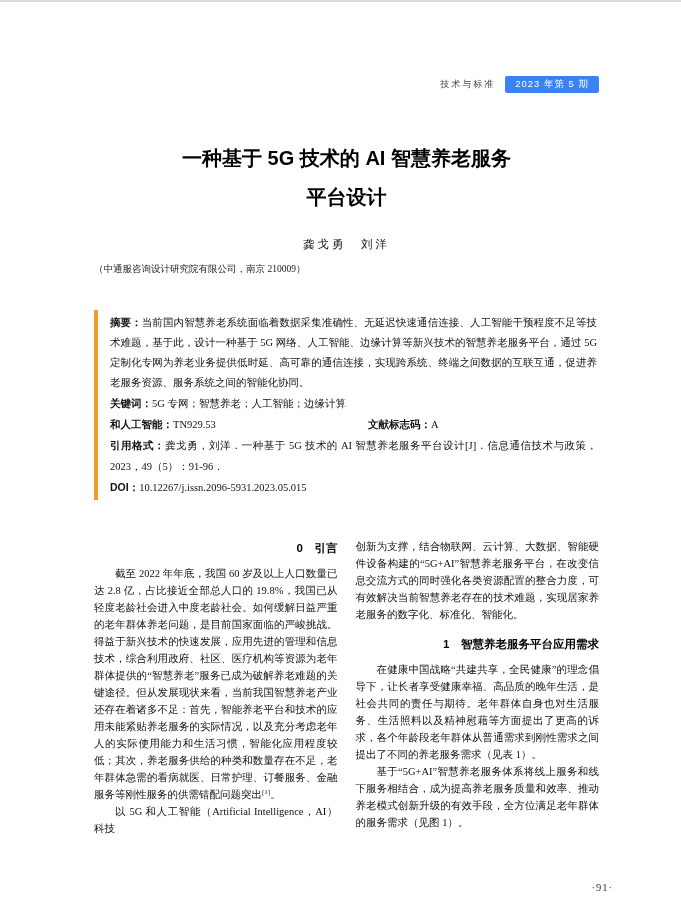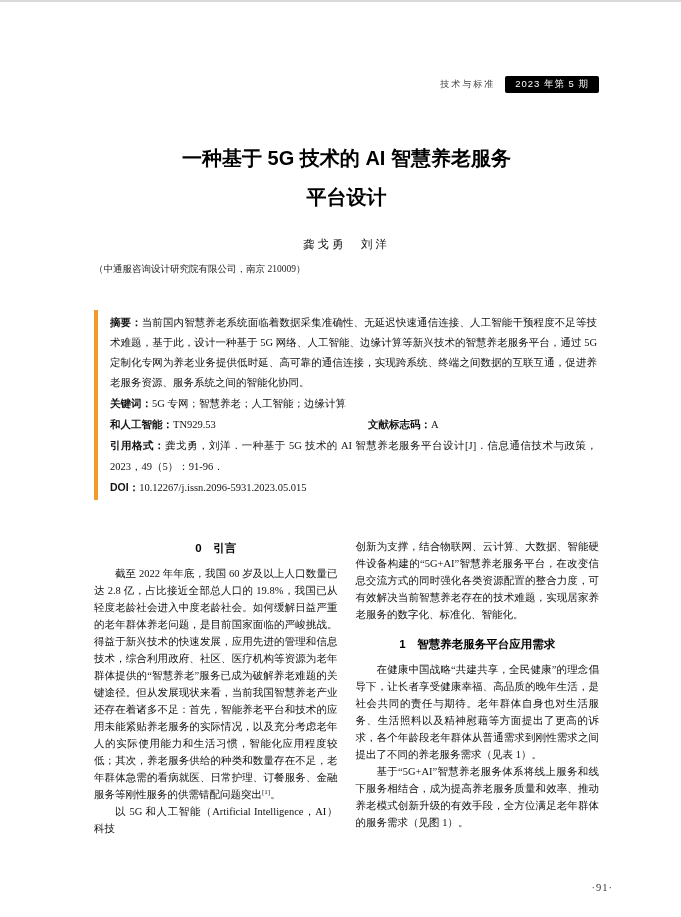--- a/index.html
+++ b/index.html
@@ -6,21 +6,21 @@
   .page{
     width:681px;height:917px;margin:2px auto;background:#ffffff;position:relative;
     font-family:"Liberation Serif","DejaVu Serif",serif;color:#1a1a1a;overflow:hidden;
   }
   .content{position:absolute;left:94px;right:82px;top:0;}
 
   
   .header{display:flex;justify-content:flex-end;align-items:center;gap:10px;margin-top:74px;}
   .section-label{font-size:9px;color:#444;letter-spacing:2px;font-family:"Liberation Sans","DejaVu Sans",sans-serif;}
   .issue-badge{
-    background:#000000;color:#ffffff;font-size:9.5px;line-height:1;
+    background:#3b82f6;color:#ffffff;font-size:9.5px;line-height:1;
     padding:3px 10px 4px;border-radius:2px;letter-spacing:1px;
     font-family:"Liberation Sans","DejaVu Sans",sans-serif;
   }
 
   
   .title{
     margin-top:46px;text-align:center;color:#000;
     font-family:"Liberation Sans","DejaVu Sans",sans-serif;
     font-weight:700;font-size:20px;line-height:1.95;
   }
@@ -37,21 +37,21 @@
   .abs-row{display:flex;}
   .abs-row .left-part{width:53%;}
 
   
   .body-cols{display:flex;gap:18px;margin-top:38px;}
   .col{flex:1;font-size:10.5px;line-height:1.62;text-align:justify;color:#111;min-width:0;}
   .col p{text-indent:2em;margin:0;}
   .col p.no-indent{text-indent:0;}
   .sec-heading{
     font-family:"Liberation Sans","DejaVu Sans",sans-serif;font-weight:700;
-    font-size:11.5px;color:#000;margin:2px 0 9px;line-height:1.4;text-align:center;text-indent:0;
+    font-size:11.5px;color:#000;margin:2px 0 9px;line-height:1.4;text-align:right;text-indent:0;
   }
   .sec-heading.mid{margin:13px 0 9px;}
   sup{font-size:7px;}
 
   .page-number{position:absolute;right:68px;bottom:26px;font-size:10.5px;color:#333;letter-spacing:1px;}
 </style>
 </head>
 <body>
 
 <div class="page">

